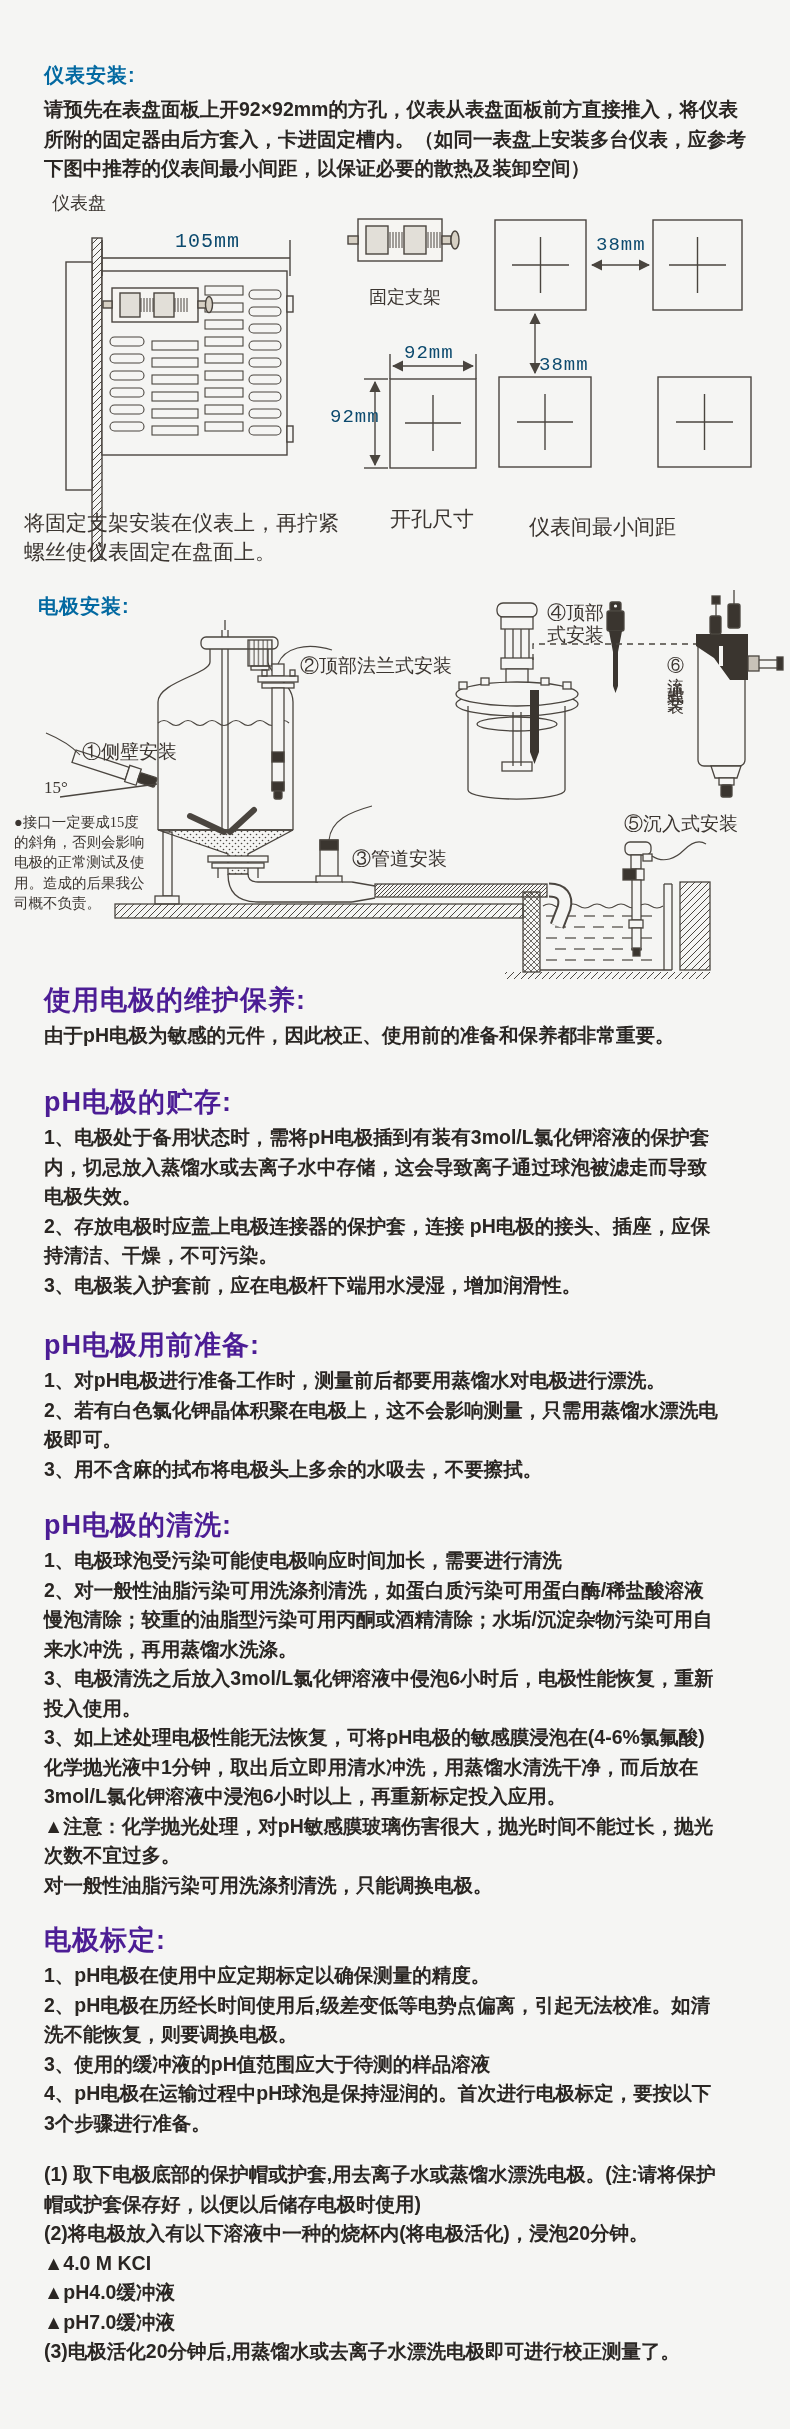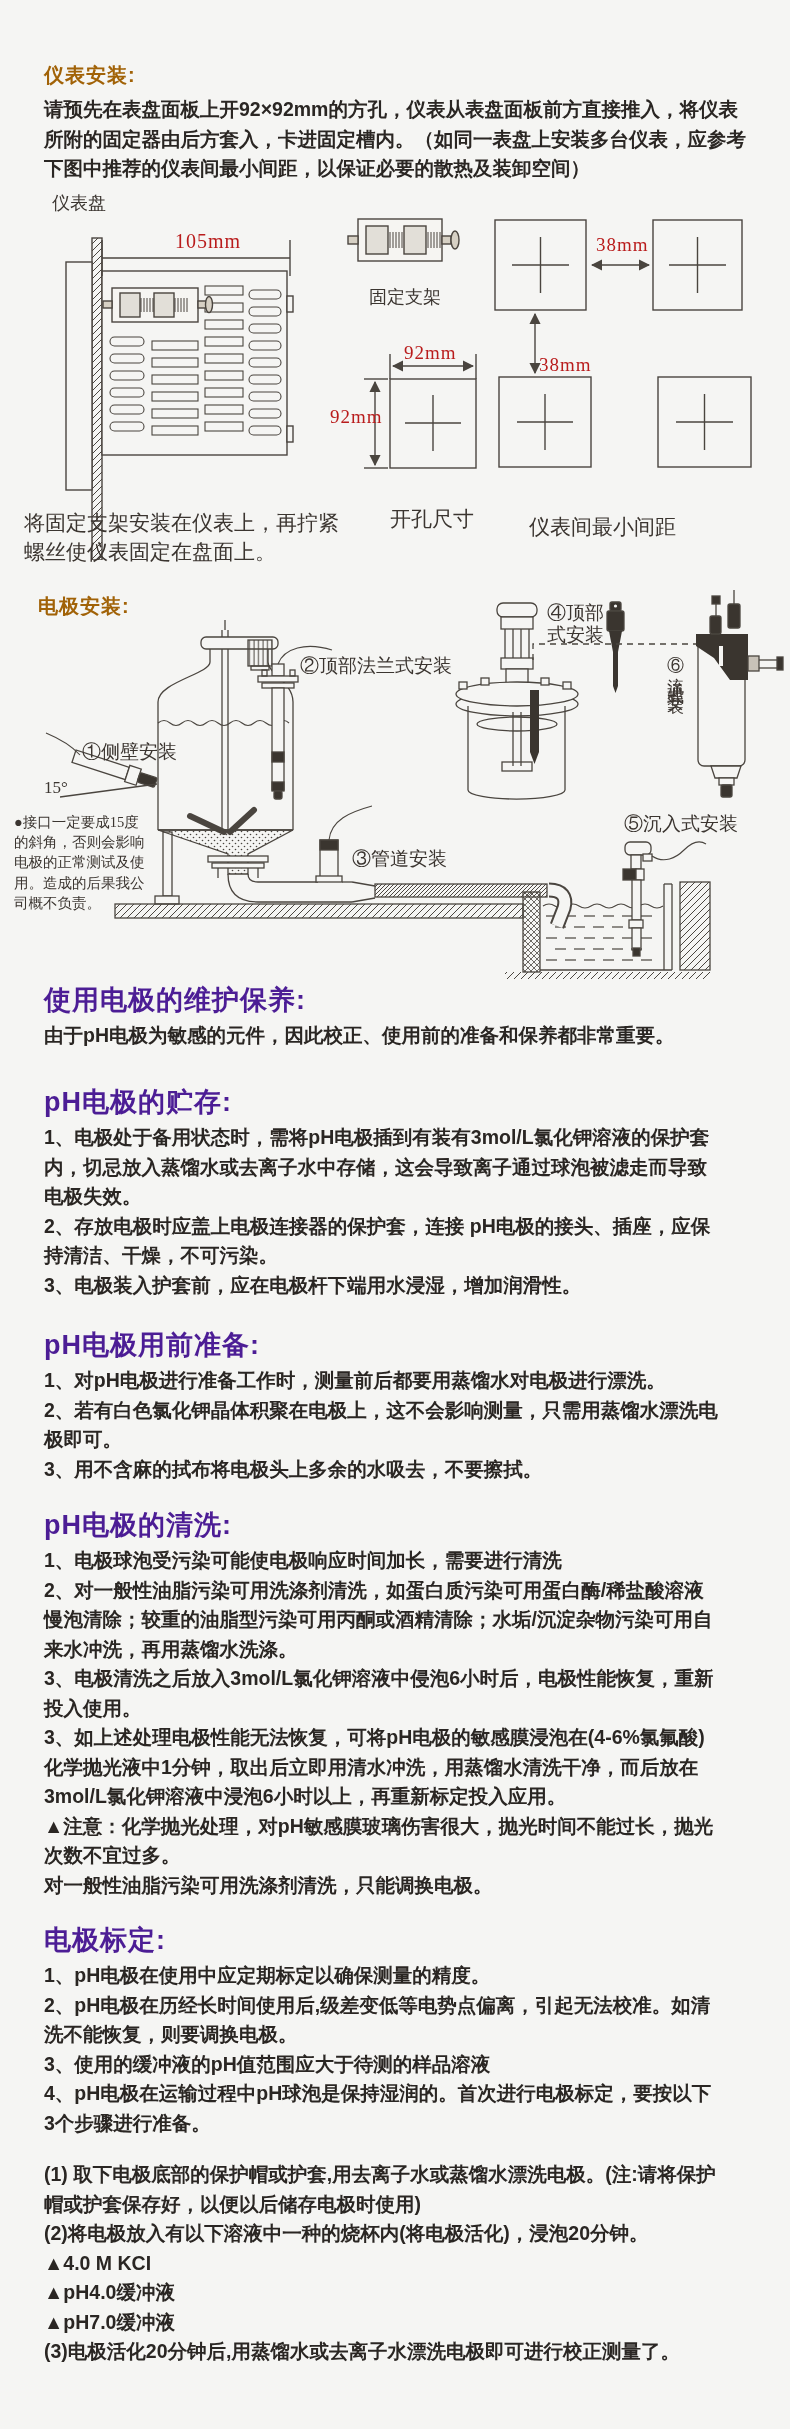--- a/index.html
+++ b/index.html
@@ -1,26 +1,26 @@
 <!DOCTYPE html>
 <html><head>
 <meta charset="utf-8">
 <style>
   html,body{margin:0;padding:0;}
   body{background:#e9e9e7;font-family:"Liberation Sans",sans-serif;}
   #page{position:relative;width:790px;height:2429px;background:#f5f5f3;overflow:hidden;color:#2a2623;margin:0 auto;}
   .sec{position:absolute;left:44px;width:745px;}
-  .h1s{font:800 20px/26px "Liberation Sans",sans-serif;letter-spacing:1px;margin:0;color:#a16207;}
+  .h1s{font:800 20px/26px "Liberation Sans",sans-serif;letter-spacing:1px;margin:0;color:#0369a1;}
   .h2{font:800 27px/33px "Liberation Sans",sans-serif;letter-spacing:1px;margin:0 0 4px 0;color:#4c1d95;}
   .p{font:600 19.5px/29.5px "Liberation Sans",sans-serif;margin:0;white-space:pre-line;color:#2a2623;}
   .dlabel{position:absolute;font-family:"Liberation Serif",serif;color:#3b3530;white-space:pre-line;}
   .serif18{font-size:18px;line-height:22px;}
   .serif19{font-size:19px;line-height:23px;}
   .serif21{font-size:21px;line-height:29px;margin-top:19px;}
-  .dim{font-family:Liberation Serif, serif;font-size:19px;letter-spacing:1px;color:#b91c1c;}
+  .dim{font-family:Liberation Mono, monospace;font-size:19px;letter-spacing:1px;color:#0c4a6e;}
   .note{font-size:14.5px;line-height:20.2px;font-weight:400;}
   .vert{writing-mode:vertical-rl;text-orientation:upright;letter-spacing:5px;}
   .diag{position:absolute;left:0;width:790px;}
   svg{position:absolute;left:0;top:0;}
   .steps{margin-top:22px;}
 </style>
 </head>
 <body>
 
 <div id="page">

